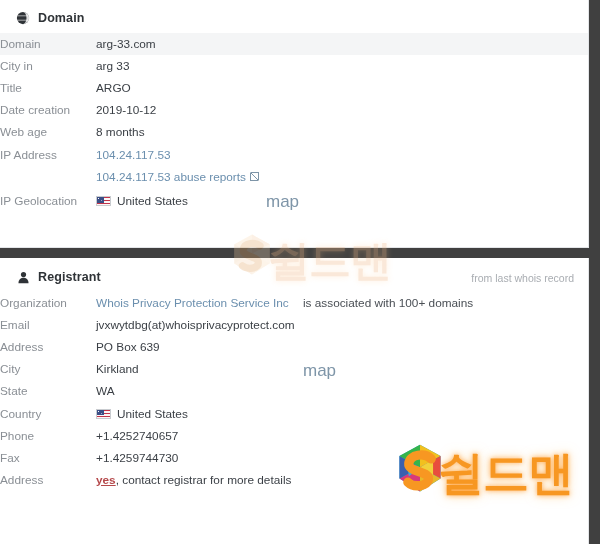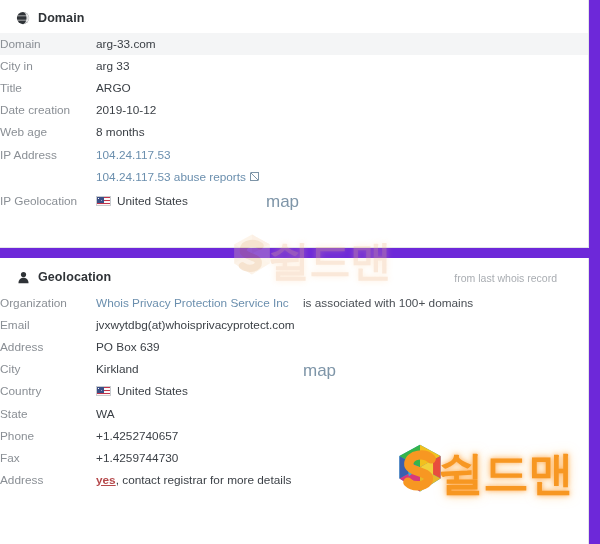--- a/index.html
+++ b/index.html
@@ -3,21 +3,21 @@
 <meta charset="utf-8">
 <style>
   * { box-sizing: border-box; }
   html, body {
     margin: 0; padding: 0;
     width: 600px; height: 544px;
     background: #ffffff;
     font-family: "Liberation Sans", "DejaVu Sans", sans-serif;
     -webkit-font-smoothing: antialiased;
   }
-  .page { position: relative; width: 600px; height: 544px; overflow: hidden; background:#6d28d9; }
+  .page { position: relative; width: 600px; height: 544px; overflow: hidden; background:#404040; }
 
   .card {
     position: absolute;
     left: 0px;
     width: 589px;
     background: #ffffff;
     border: 1px solid #e3e5e8;
     border-left: none;
     border-top: none;
   }
@@ -38,21 +38,21 @@
     flex: 0 0 auto;
   }
   .card-header .hdr-title {
     font-size: 12.5px;
     font-weight: bold;
     color: #2f3337;
     letter-spacing: 0.1px;
   }
   .card-header .hdr-note {
     position: absolute;
-    right: 31px;
+    right: 14px;
     top: 14px;
     font-size: 10.5px;
     color: #a9adb2;
     font-weight: normal;
   }
 
   table.kv {
     width: 100%;
     border-collapse: collapse;
     table-layout: fixed;
@@ -244,21 +244,21 @@
   </div>
 
   <div class="card" id="card-registrant">
     <div class="card-header">
       <span class="hdr-icon">
         <svg viewBox="0 0 16 16" width="13" height="13" aria-hidden="true">
           <circle cx="8" cy="4.4" r="3.2" fill="#2f3337"></circle>
           <path d="M1.8 15 C1.8 10.4 5 8.4 8 8.4 C11 8.4 14.2 10.4 14.2 15 Z" fill="#2f3337"></path>
         </svg>
       </span>
-      <span class="hdr-title">Geolocation</span>
+      <span class="hdr-title">Registrant</span>
       <span class="hdr-note">from last whois record</span>
     </div>
 
     <table class="kv">
       <tbody>
         <tr>
           <td class="k">Organization</td>
           <td class="v" style="position:relative">
             <a class="v-link" href="#">Whois Privacy Protection Service Inc</a>
             <span class="assoc" style="left:207px; top:4px;"><span>is associated</span><span> with 100+ domains</span></span>
@@ -273,28 +273,28 @@
           <td class="v">PO Box 639</td>
         </tr>
         <tr>
           <td class="k">City</td>
           <td class="v" style="position:relative">
             <span>Kirkland</span>
             <a class="maplink" href="#" style="left:207px; top:4px;">map</a>
           </td>
         </tr>
         <tr>
+          <td class="k">State</td>
+          <td class="v">WA</td>
+        </tr>
+        <tr>
           <td class="k">Country</td>
           <td class="v">
             <span class="flag"><span class="stripes"></span><span class="canton"></span></span><span>United States</span>
           </td>
-        </tr>
-        <tr>
-          <td class="k">State</td>
-          <td class="v">WA</td>
         </tr>
         <tr>
           <td class="k">Phone</td>
           <td class="v">+1.4252740657</td>
         </tr>
         <tr>
           <td class="k">Fax</td>
           <td class="v">+1.4259744730</td>
         </tr>
         <tr>

